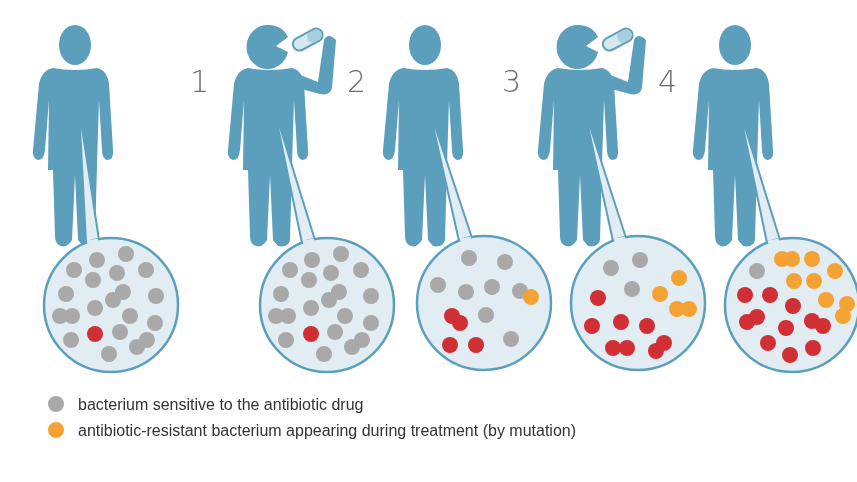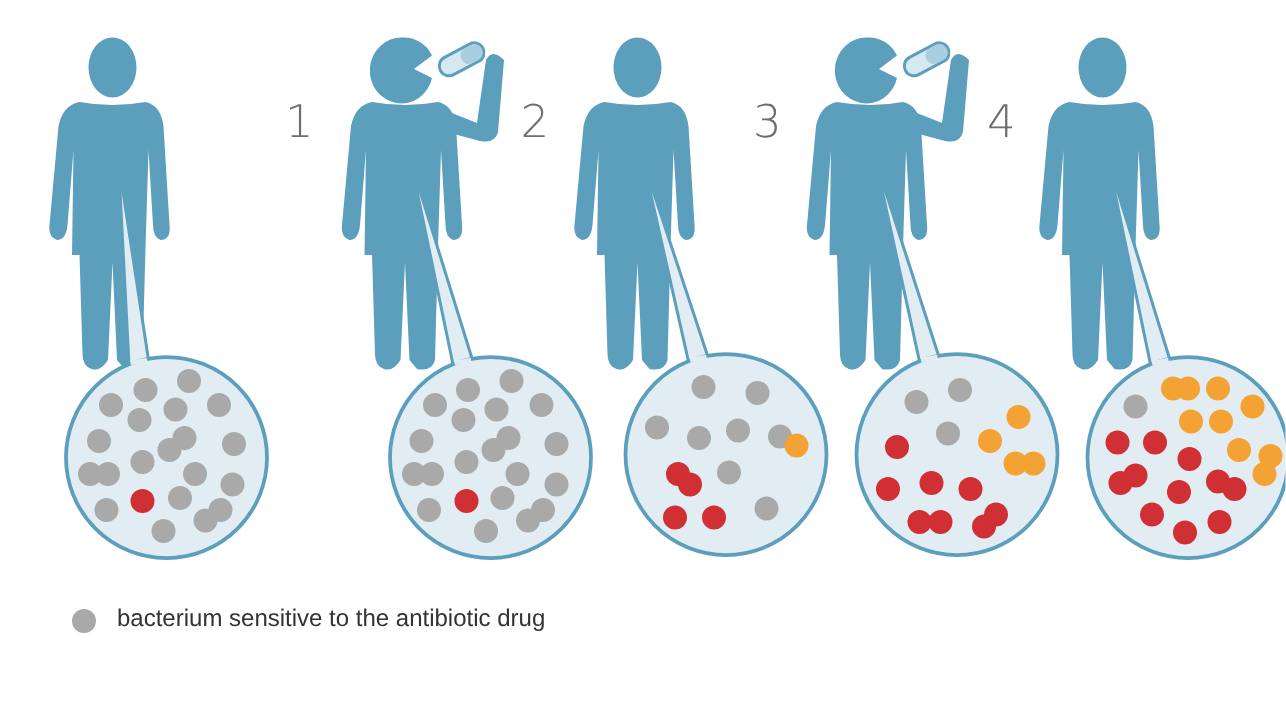--- a/index.html
+++ b/index.html
@@ -1,20 +1,20 @@
 <!DOCTYPE html>
 <html><head>
   <meta charset="utf-8">
   <style>
     html, body { margin: 0; padding: 0; background: #ffffff; }
     body { width: 857px; height: 482px; overflow: hidden; position: relative; font-family: "Liberation Sans", sans-serif; }
     #stage { position: absolute; left: 0; top: 0; width: 857px; height: 482px; }
     .step-num { position: absolute; font-family: "DejaVu Sans", sans-serif; font-size: 30px; color: #6e6e6e; font-weight: 300; }
     .legend { position: absolute; left: 48px; top: 396px; }
-    .legend-row { display: flex; align-items: flex-end; height: 26px; }
+    .legend-row { display: flex; align-items: flex-start; height: 26px; }
     .legend-dot { width: 16px; height: 16px; border-radius: 50%; margin-right: 14px; }
     .legend-text { font-size: 16px; color: #333333; }
   </style>
 </head>
 <body>
 
 <svg id="stage" width="857" height="482" viewBox="0 0 857 482" xmlns="http://www.w3.org/2000/svg">
     <g>
       <g fill="#5b9fbd">
         <ellipse cx="75" cy="45" rx="16" ry="20"></ellipse>
@@ -166,13 +166,17 @@
 <div class="step-num" style="left:190px;top:64px;">1</div>
 <div class="step-num" style="left:347px;top:64px;">2</div>
 <div class="step-num" style="left:502px;top:64px;">3</div>
 <div class="step-num" style="left:658px;top:64px;">4</div>
 
 <div class="legend">
   <div class="legend-row">
     <span class="legend-dot" style="background:#a9a9a9"></span>
     <span class="legend-text">bacterium sensitive to the antibiotic drug</span>
   </div>
+  <div class="legend-row">
+    <span class="legend-dot" style="background:#f5a234"></span>
+    <span class="legend-text">antibiotic-resistant bacterium appearing during treatment (by mutation)</span>
+  </div>
 </div>
 
 </body></html>

